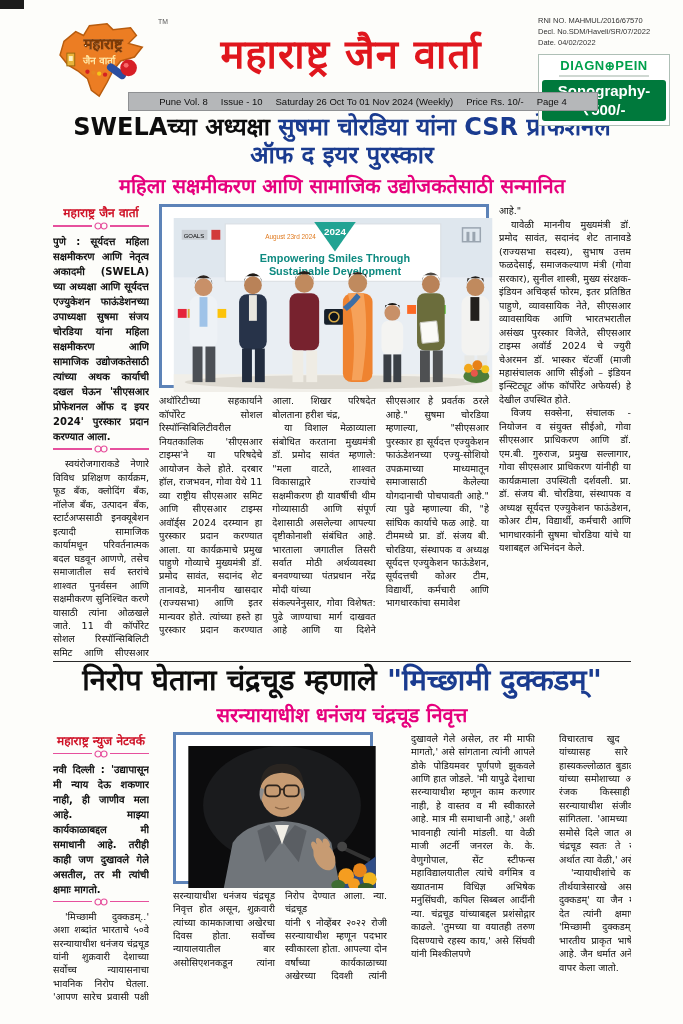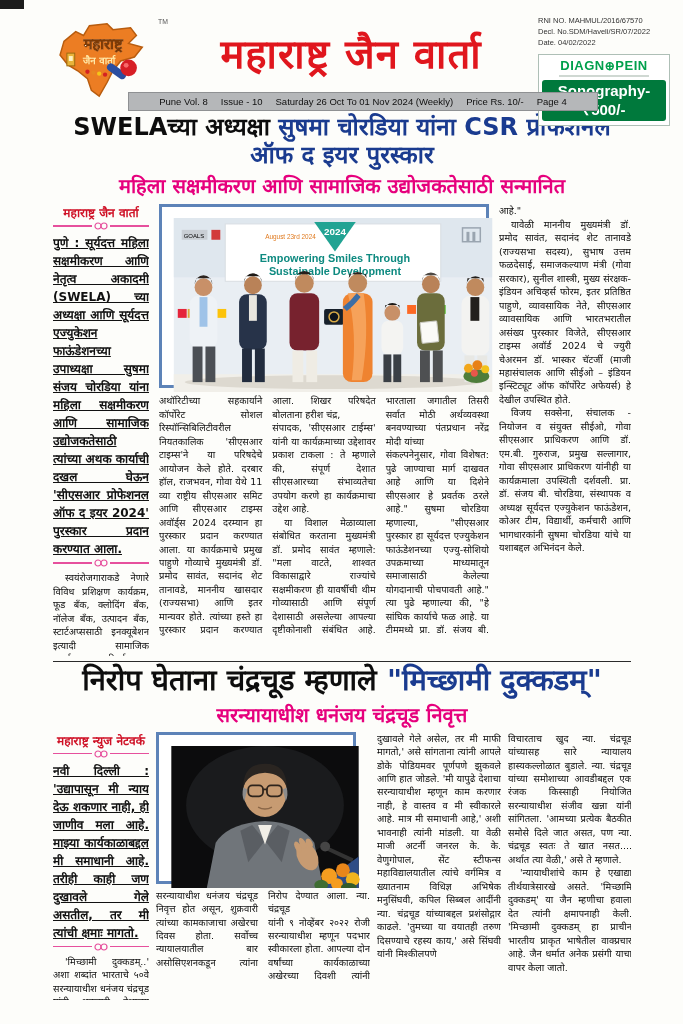--- a/index.html
+++ b/index.html
@@ -44,34 +44,34 @@
   .headline { margin:2px 0 0; text-align:center; font-weight:bold; line-height:1.15; }
   .h1-size { font-size:24px; }
   .h2-size { font-size:29px; }
   .head-black { color:#0d0d0d; }
   .head-blue { color:#1a3b8f; }
   .deck { margin:3px 0 0; text-align:center; font-weight:bold; color:#e6007d; font-size:20px; }
   .byline { text-align:center; font-weight:bold; font-size:12px; color:#cf1126; margin:0 0 1px; }
   .fancy-rule { display:flex; align-items:center; margin:1px 0 4px; }
   .fancy-rule .bar { flex:1; height:1.5px; background:#e6509d; }
   .fancy-rule svg { margin:0 2px; }
-  .lead { font-weight:bold; font-size:12px; line-height:1.5; text-align:justify; margin:0;text-decoration:underline; }
+  .lead { font-weight:bold; font-size:10px; line-height:1.5; text-align:justify; margin:0; }
   .bodytext { font-size:9.5px; line-height:1.42; text-align:justify; margin:0; }
   .indent { text-indent:12px; }
   .photo-frame { border:3px solid #5d83b8; background:#fff; padding:11px; box-sizing:border-box; }
   .article-rule { border:none; border-top:1.5px solid #2b2b2b; margin:5px 0 2px; }
 
   
   .a1-body { display:grid; grid-template-columns:96px 330px 132px; column-gap:10px; height:452px; overflow:hidden; margin-top:5px; }
   .colnarrow { overflow:hidden; }
   .a1-photo { width:330px; height:184px; }
   .a1-midcols { margin-top:6px; height:256px; column-count:3; column-gap:10px; column-fill:auto; overflow:hidden; }
 
   
-  .a2-body { display:grid; grid-template-columns:96px 214px 124px 124px; column-gap:7px; height:268px; overflow:hidden; margin-top:4px; }
+  .a2-body { display:grid; grid-template-columns:96px 214px 124px 124px; column-gap:24px; height:268px; overflow:hidden; margin-top:4px; }
   .a2-photo { width:200px; height:152px; }
   .a2-midcols { margin-top:5px; height:106px; column-count:2; column-gap:10px; column-fill:auto; overflow:hidden; }
 </style>
 </head>
 <body>
 
 <div class="page">
   <div class="scan-mark"></div>
 
   <header class="masthead">
@@ -248,21 +248,20 @@
               <ellipse cx="306" cy="160" rx="13" ry="7" fill="#4e7d3a"></ellipse>
               <circle cx="298" cy="152" r="4.5" fill="#f2a71b"></circle>
                 <circle cx="307" cy="149" r="5" fill="#e88118"></circle>
               <circle cx="315" cy="153" r="4" fill="#f2c21b"></circle>
                 <circle cx="304" cy="157" r="3.5" fill="#e8574a"></circle>
             </g>
           </svg>
         </div>
         <div class="a1-midcols">
           <p class="bodytext">अथॉरिटीच्या सहकार्याने कॉर्पोरेट सोशल रिस्पॉन्सिबिलिटीवरील नियतकालिक 'सीएसआर टाइम्स'ने या परिषदेचे आयोजन केले होते. दरबार हॉल, राजभवन, गोवा येथे 11 व्या राष्ट्रीय सीएसआर समिट आणि सीएसआर टाइम्स अवॉर्ड्स 2024 दरम्यान हा पुरस्कार प्रदान करण्यात आला. या कार्यक्रमाचे प्रमुख पाहुणे गोव्याचे मुख्यमंत्री डॉ. प्रमोद सावंत, सदानंद शेट तानावडे, माननीय खासदार (राज्यसभा) आणि इतर मान्यवर होते. त्यांच्या हस्ते हा पुरस्कार प्रदान करण्यात आला. शिखर परिषदेत बोलताना हरीश चंद्र,</p>
-          <p class="bodytext">संपादक, 'सीएसआर टाईम्स' यांनी या कार्यक्रमाच्या उद्देशावर प्रकाश टाकला : ते म्हणाले की, संपूर्ण देशात सीएसआरच्या संभाव्यतेचा उपयोग करणे हा कार्यक्रमाचा उद्देश आहे.</p>
           <p class="bodytext indent">या विशाल मेळाव्याला संबोधित करताना मुख्यमंत्री डॉ. प्रमोद सावंत म्हणाले: "मला वाटते, शाश्वत विकासाद्वारे राज्यांचे सक्षमीकरण ही यावर्षीची थीम गोव्यासाठी आणि संपूर्ण देशासाठी असलेल्या आपल्या दृष्टीकोनाशी संबंधित आहे. भारताला जगातील तिसरी सर्वात मोठी अर्थव्यवस्था बनवण्याच्या पंतप्रधान नरेंद्र मोदी यांच्या</p>
           <p class="bodytext">संकल्पनेनुसार, गोवा विशेषत: पुढे जाण्याचा मार्ग दाखवत आहे आणि या दिशेने सीएसआर हे प्रवर्तक ठरले आहे." सुषमा चोरडिया म्हणाल्या, "सीएसआर पुरस्कार हा सूर्यदत्त एज्युकेशन फाऊंडेशनच्या एज्यु-सोशियो उपक्रमाच्या माध्यमातून समाजासाठी केलेल्या योगदानाची पोचपावती आहे." त्या पुढे म्हणाल्या की, "हे सांघिक कार्याचे फळ आहे. या टीममध्ये प्रा. डॉ. संजय बी. चोरडिया, संस्थापक व अध्यक्ष सूर्यदत्त एज्युकेशन फाऊंडेशन, सूर्यदत्तची कोअर टीम, विद्यार्थी, कर्मचारी आणि भागधारकांचा समावेश</p>
         </div>
       </div>
 
       <div class="colnarrow">
         <p class="bodytext">आहे."</p>
         <p class="bodytext indent">यावेळी माननीय मुख्यमंत्री डॉ. प्रमोद सावंत, सदानंद शेट तानावडे (राज्यसभा सदस्य), सुभाष उत्तम फळदेसाई, समाजकल्याण मंत्री (गोवा सरकार), सुनील शास्त्री, मुख्य संरक्षक-इंडियन अचिव्हर्स फोरम, इतर प्रतिष्ठित पाहुणे, व्यावसायिक नेते, सीएसआर व्यावसायिक आणि भारतभरातील असंख्य पुरस्कार विजेते, सीएसआर टाइम्स अवॉर्ड 2024 चे ज्युरी चेअरमन डॉ. भास्कर चॅटर्जी (माजी महासंचालक आणि सीईओ – इंडियन इन्स्टिट्यूट ऑफ कॉर्पोरेट अफेयर्स) हे देखील उपस्थित होते.</p>
         <p class="bodytext indent">विजय सक्सेना, संचालक - नियोजन व संयुक्त सीईओ, गोवा सीएसआर प्राधिकरण आणि डॉ. एम.बी. गुरुराज, प्रमुख सल्लागार, गोवा सीएसआर प्राधिकरण यांनीही या कार्यक्रमाला उपस्थिती दर्शवली. प्रा. डॉ. संजय बी. चोरडिया, संस्थापक व अध्यक्ष सूर्यदत्त एज्युकेशन फाऊंडेशन, कोअर टीम, विद्यार्थी, कर्मचारी आणि भागधारकांनी सुषमा चोरडिया यांचे या यशाबद्दल अभिनंदन केले.</p>
       </div>

